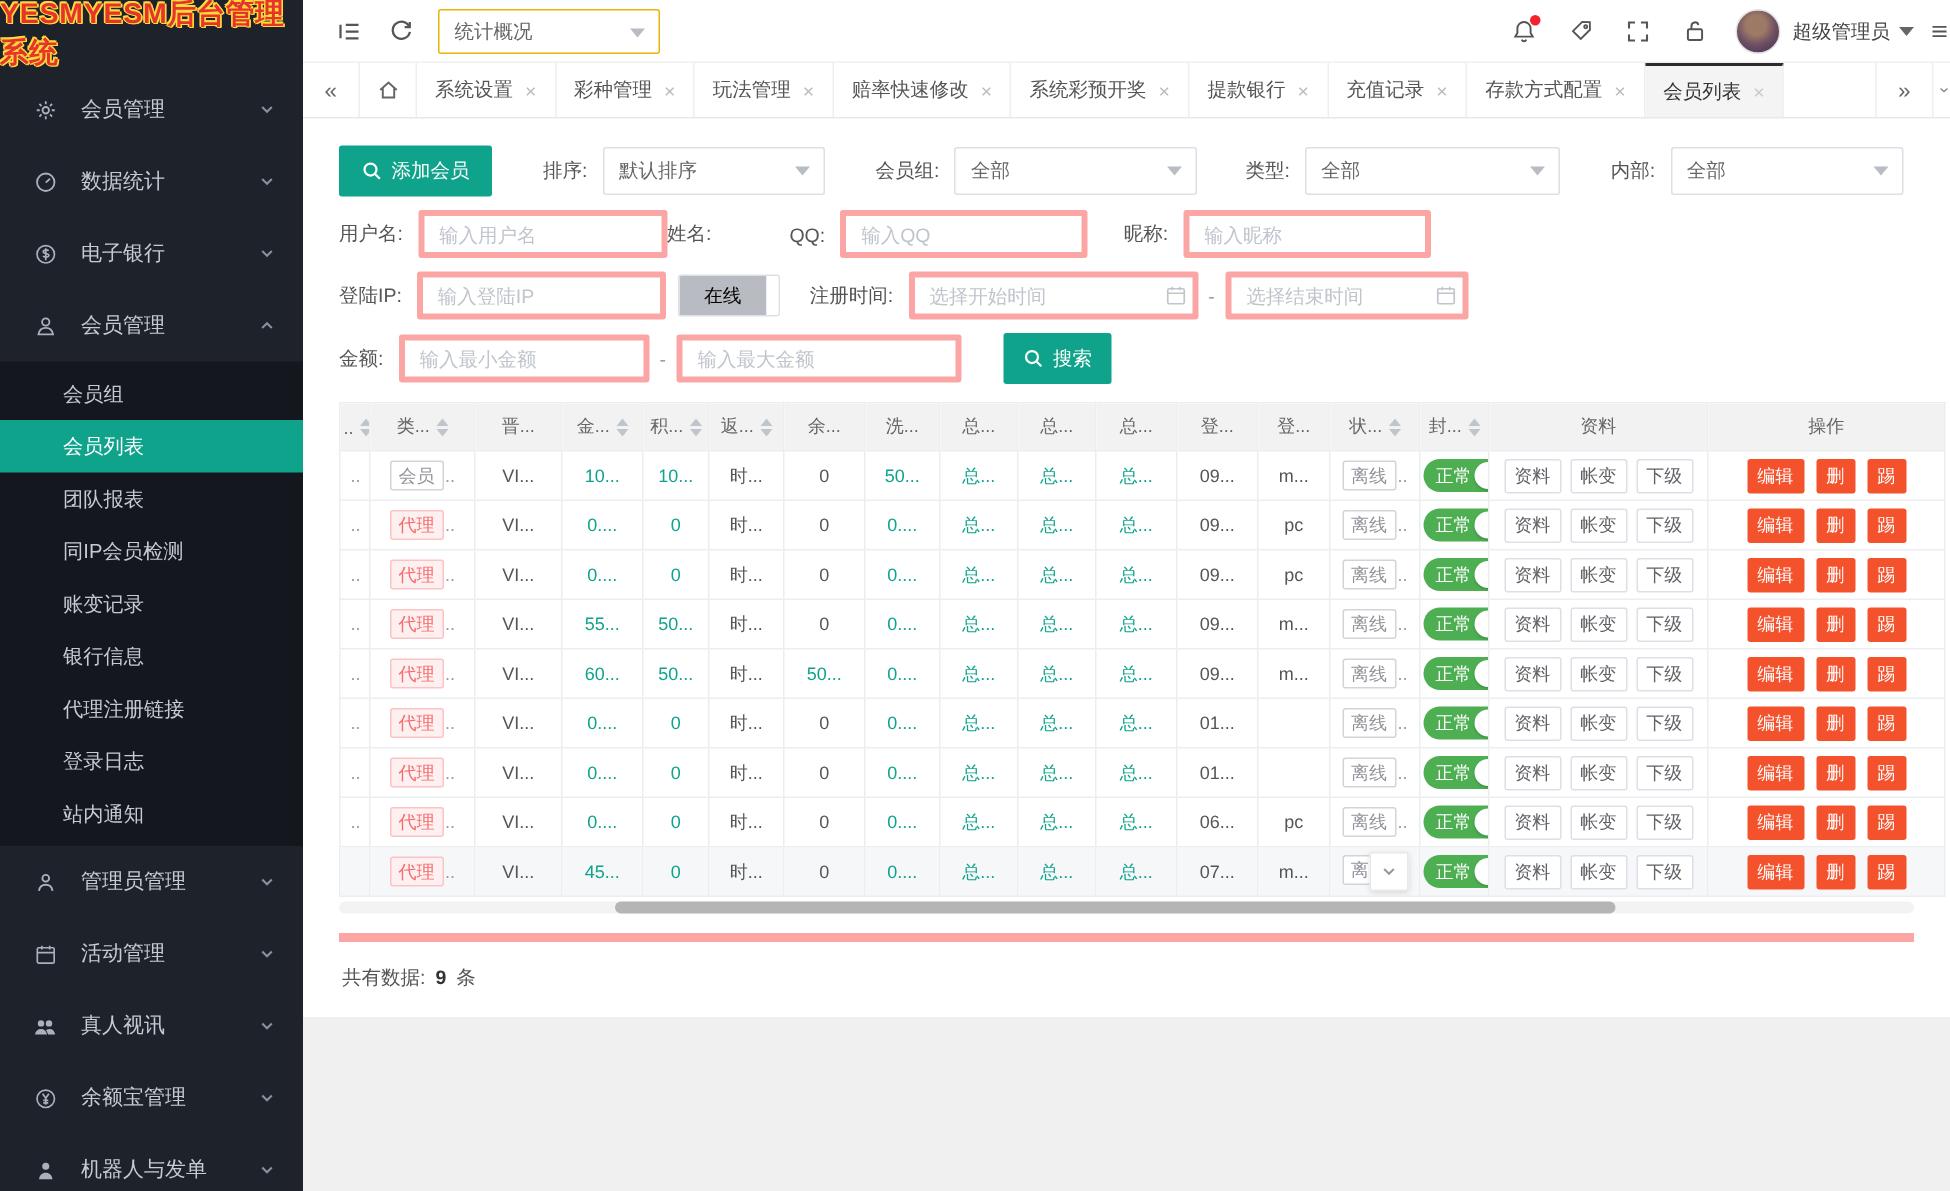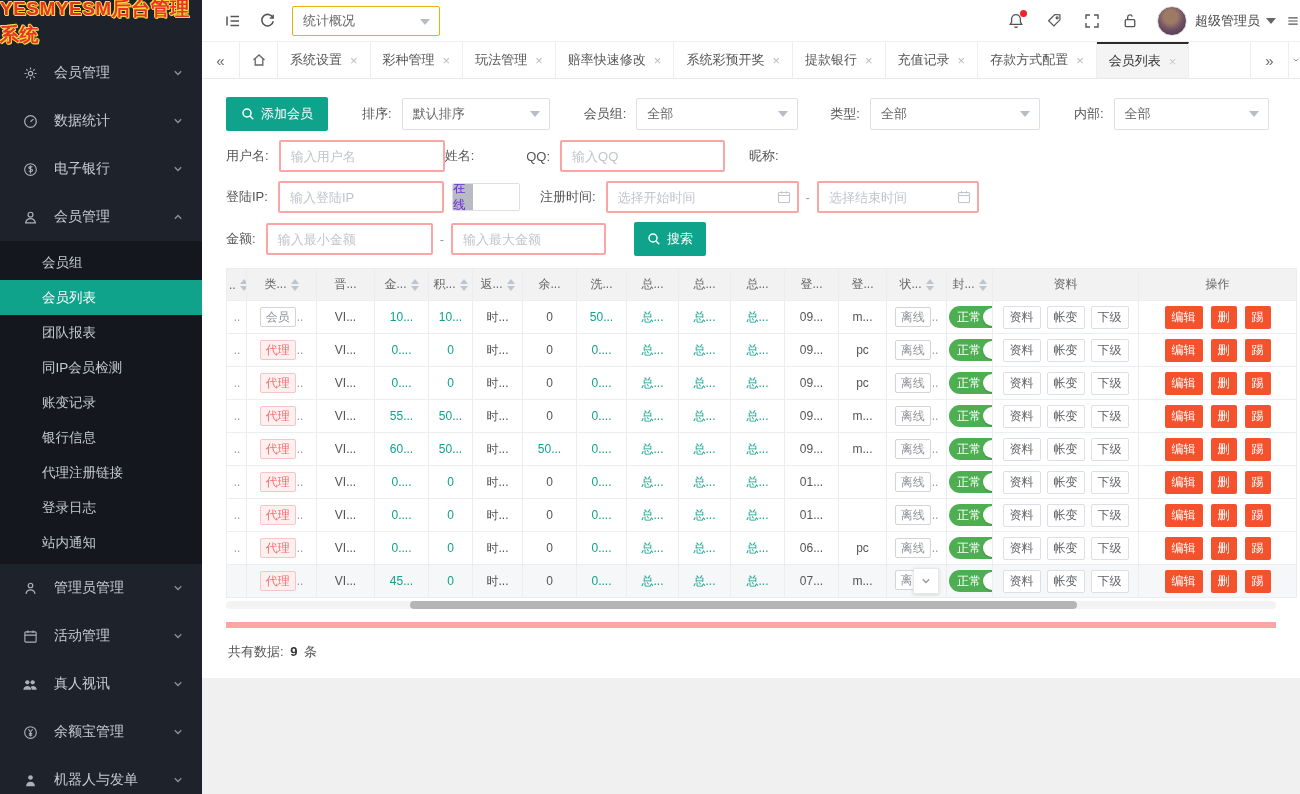--- a/index.html
+++ b/index.html
@@ -47,26 +47,26 @@
   .tab-edge { width:12px; border-left:1px solid #eee; display:flex; align-items:center; overflow:hidden; color:#888; padding-left:3px; }
 
   
   .content { flex:1; background:#f0f0f0; display:flex; flex-direction:column; overflow:hidden; }
   .panel { background:#fff; padding:18px 24px 0 24px; }
 
   .frow { display:flex; align-items:center; margin-bottom:9px; }
   .flabel { color:#555; margin-right:10px; white-space:nowrap; }
   .btn-teal { height:34px; background:#0fa38b; color:#fff; border:none; border-radius:2px; padding:0 15px; font-size:13px; display:inline-flex; align-items:center; gap:6px; cursor:pointer; font-family:inherit; }
   .sel { height:32px; border:1px solid #dcdfe6; border-radius:2px; background:#fff; display:inline-flex; align-items:center; padding:0 26px 0 10px; color:#666; position:relative; cursor:pointer; }
-  .inp { height:32px; border:2px solid #fca5a5; border-radius:2px; padding:0 10px; color:#606266; font-size:13px; font-family:inherit; outline:none; background:#fff; }
+  .inp { height:32px; border:4px solid #fca5a5; border-radius:2px; padding:0 10px; color:#606266; font-size:13px; font-family:inherit; outline:none; background:#fff; }
   .inp::placeholder { color:#c0c4cc; }
   .date-wrap { position:relative; display:inline-flex; }
   .date-wrap .cal { position:absolute; right:8px; top:9px; }
   .toggle { width:68px; height:28px; border:1px solid #dcdfe6; border-radius:2px; display:inline-flex; overflow:hidden; cursor:pointer; }
-  .toggle .on-part { width:20px; background:#b8bcc2; color:#6d28d9; display:flex; align-items:center; justify-content:center; font-size:12.5px; }
+  .toggle .on-part { width:58px; background:#b8bcc2; color:#000000; display:flex; align-items:center; justify-content:center; font-size:12.5px; }
   .toggle .knob { flex:1; background:#fff; }
   .dash { color:#999; margin:0 7px; }
 
   
   .tbl-wrap { margin-top:3px; }
   table { width:100%; border-collapse:collapse; table-layout:fixed; font-size:12px; }
   th,td { border:1px solid #ebeef1; text-align:center; overflow:hidden; white-space:nowrap; padding:0 2px; }
   th { background:#f2f2f2; color:#666; height:32px; font-weight:normal; }
   td { height:33px; color:#555; background:#fff; }
   tr.hl td { background:#f6f7f9; }
@@ -387,20 +387,21 @@
             </span>
         </div>
 
         <div class="frow">
           <span class="flabel">用户名:</span>
           <input class="inp" style="width: 166px;" placeholder="输入用户名">
           <span class="flabel" style="">姓名:</span>
           <span class="flabel" style="margin-left:42px">QQ:</span>
           <input class="inp" style="width: 165px;" placeholder="输入QQ">
           <span class="flabel" style="margin-left:24px">昵称:</span>
+          <input class="inp" style="width: 165px;" placeholder="输入昵称">
         </div>
 
         <div class="frow">
           <span class="flabel">登陆IP:</span>
           <input class="inp" style="width: 166px;" placeholder="输入登陆IP">
           <span class="toggle" style="margin-left:8px">
             <span class="on-part">在线</span>
             <span class="knob"></span>
           </span>
           <span class="flabel" style="margin-left:20px">注册时间:</span>
@@ -418,21 +419,21 @@
                   <rect x="1.5" y="2.5" width="11" height="10" rx="1"></rect>
                   <path d="M1.5 5.5h11M4.5 1.2v2.3M9.5 1.2v2.3"></path>
                 </svg></span>
           </span>
         </div>
 
         <div class="frow" style="margin-bottom:12px">
           <span class="flabel">金额:</span>
           <input class="inp" style="width: 167px;" placeholder="输入最小金额">
           <span class="dash">-</span>
-          <input class="inp" style="width: 155px;" placeholder="输入最大金额">
+          <input class="inp" style="width: 190px;" placeholder="输入最大金额">
           <button class="btn-teal" style="margin-left:28px;padding:0 13px">
             <span style="display:inline-flex">
                 <svg width="14" height="14" viewBox="0 0 14 14" fill="none" stroke="#fff" stroke-width="1.5">
                   <circle cx="6" cy="6" r="4"></circle>
                   <path d="M9.2 9.2l3 3"></path>
                 </svg>
               </span>
             <span>搜索</span>
           </button>
         </div>

